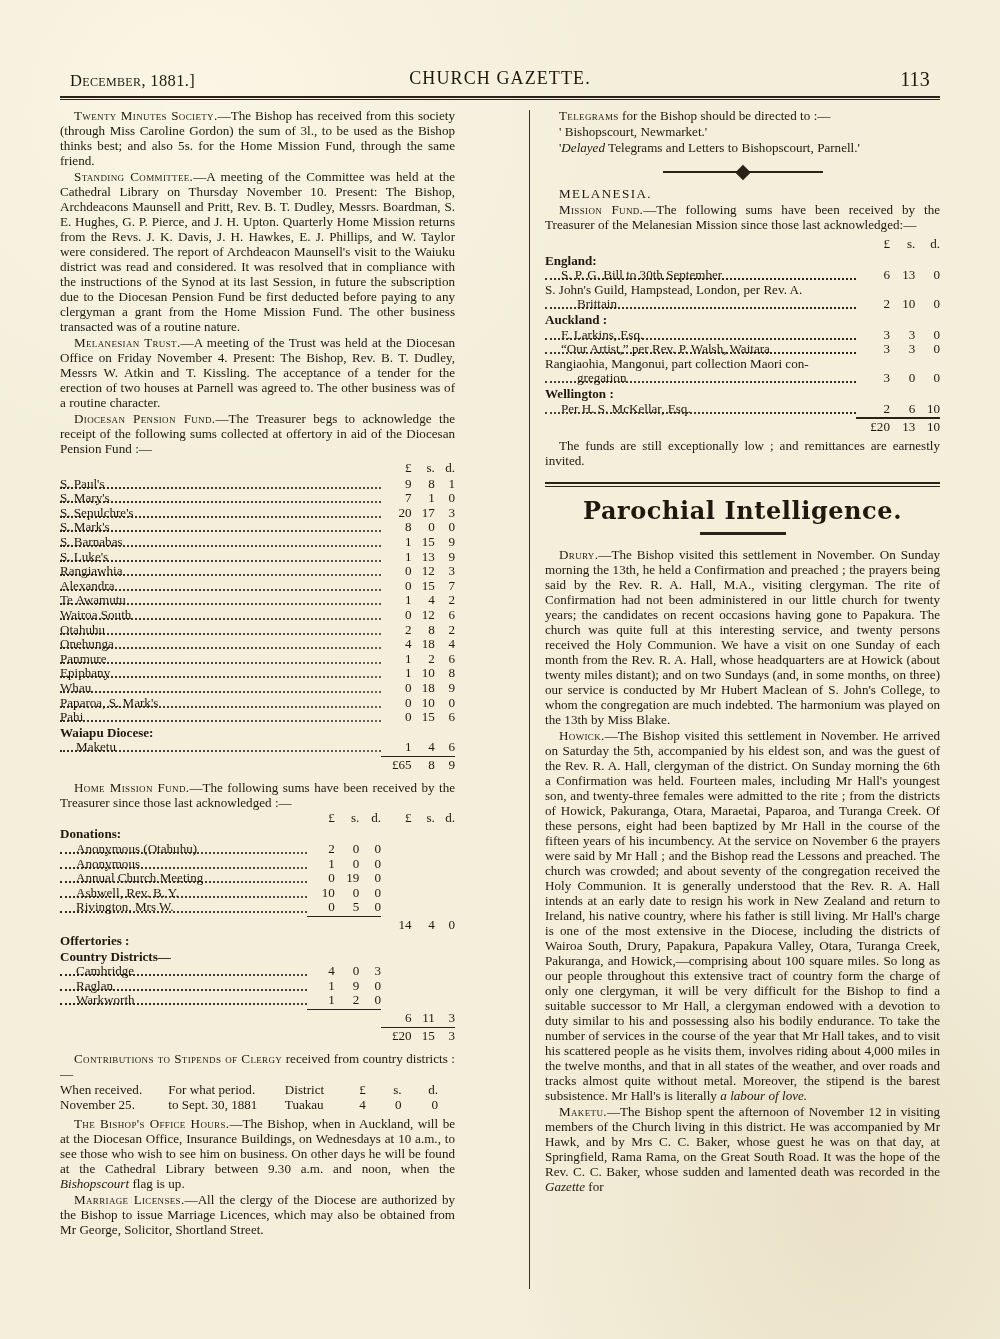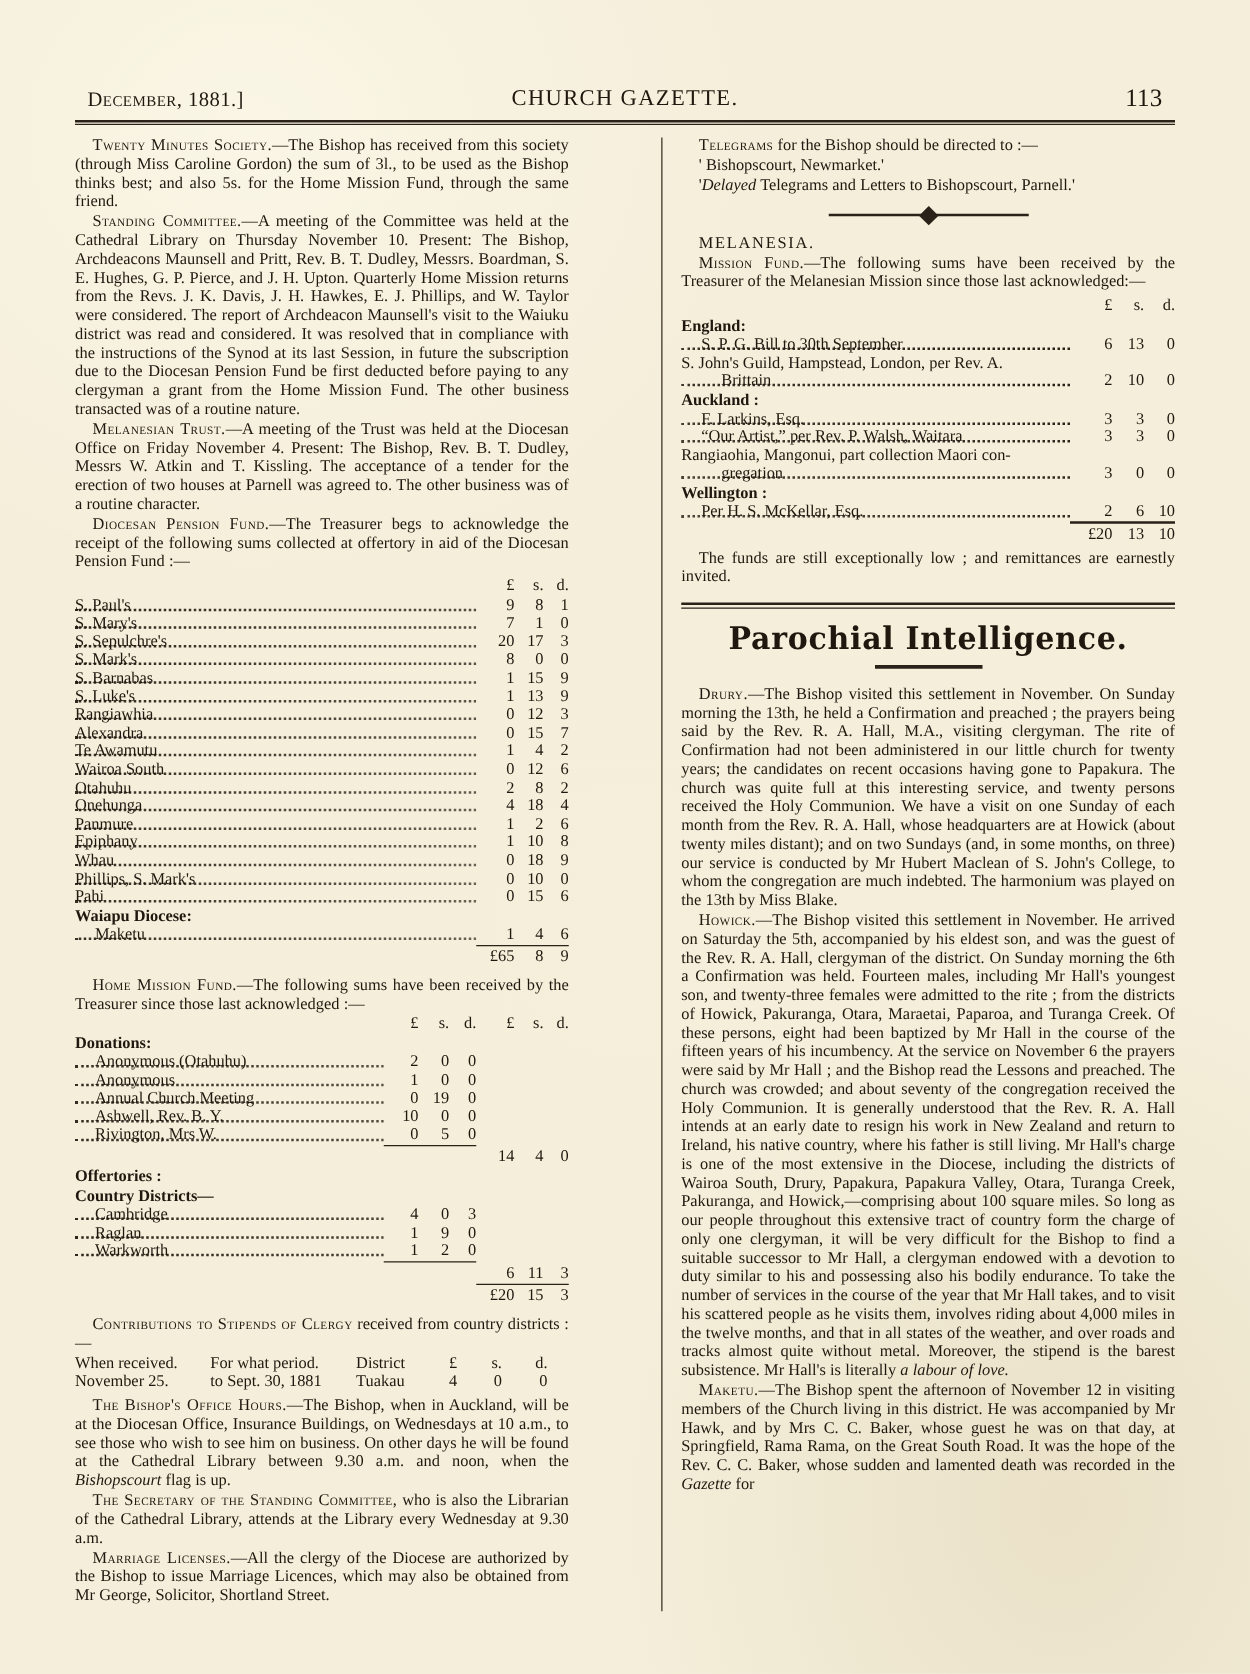--- a/index.html
+++ b/index.html
@@ -271,21 +271,21 @@
               <td class="num c2">10</td>
               <td class="num c3">8</td>
             </tr>
             <tr>
               <td class="name"><span class="dots"></span><span class="lbl">Whau</span></td>
               <td class="num c1">0</td>
               <td class="num c2">18</td>
               <td class="num c3">9</td>
             </tr>
             <tr>
-              <td class="name"><span class="dots"></span><span class="lbl">Phillips, S. Mark's</span></td>
+              <td class="name"><span class="dots"></span><span class="lbl">Paparoa, S. Mark's</span></td>
               <td class="num c1">0</td>
               <td class="num c2">10</td>
               <td class="num c3">0</td>
             </tr>
             <tr>
               <td class="name"><span class="dots"></span><span class="lbl">Pahi</span></td>
               <td class="num c1">0</td>
               <td class="num c2">15</td>
               <td class="num c3">6</td>
             </tr>
@@ -506,21 +506,20 @@
               <td class="n n1">4</td>
               <td class="n n2">0</td>
               <td class="n n3">0</td>
             </tr>
           </tbody>
       </table>
 
       <div class="gap4"></div>
       <p class="t"><span class="sc">The Bishop's Office Hours.</span><span>—The Bishop, when in Auckland, will be at the Diocesan Office, Insurance Buildings, on Wednesdays at 10 a.m., to see those who wish to see him on business. On other days he will be found at the Cathedral Library between 9.30 a.m. and noon, when the </span><span class="it">Bishopscourt</span><span> flag is up.</span></p>
 
-      <p class="t"><span class="sc">The Secretary of the Standing Committee,</span><span> who is also the Librarian of the Cathedral Library, attends at the Library every Wednesday at 9.30 a.m.</span></p>
 
       <p class="t"><span class="sc">Marriage Licenses.</span><span>—All the clergy of the Diocese are authorized by the Bishop to issue Marriage Licences, which may also be obtained from Mr George, Solicitor, Shortland Street.</span></p>
     </div>
 
     <div class="col col-right">
 
       <p class="t"><span class="sc">Telegrams</span><span> for the Bishop should be directed to :—</span></p>
       <p class="t centerline">' Bishopscourt, Newmarket.'</p>
       <p class="t centerline"><span>'</span><span class="it">Delayed</span><span> Telegrams and Letters to Bishopscourt, Parnell.'</span></p>
 

